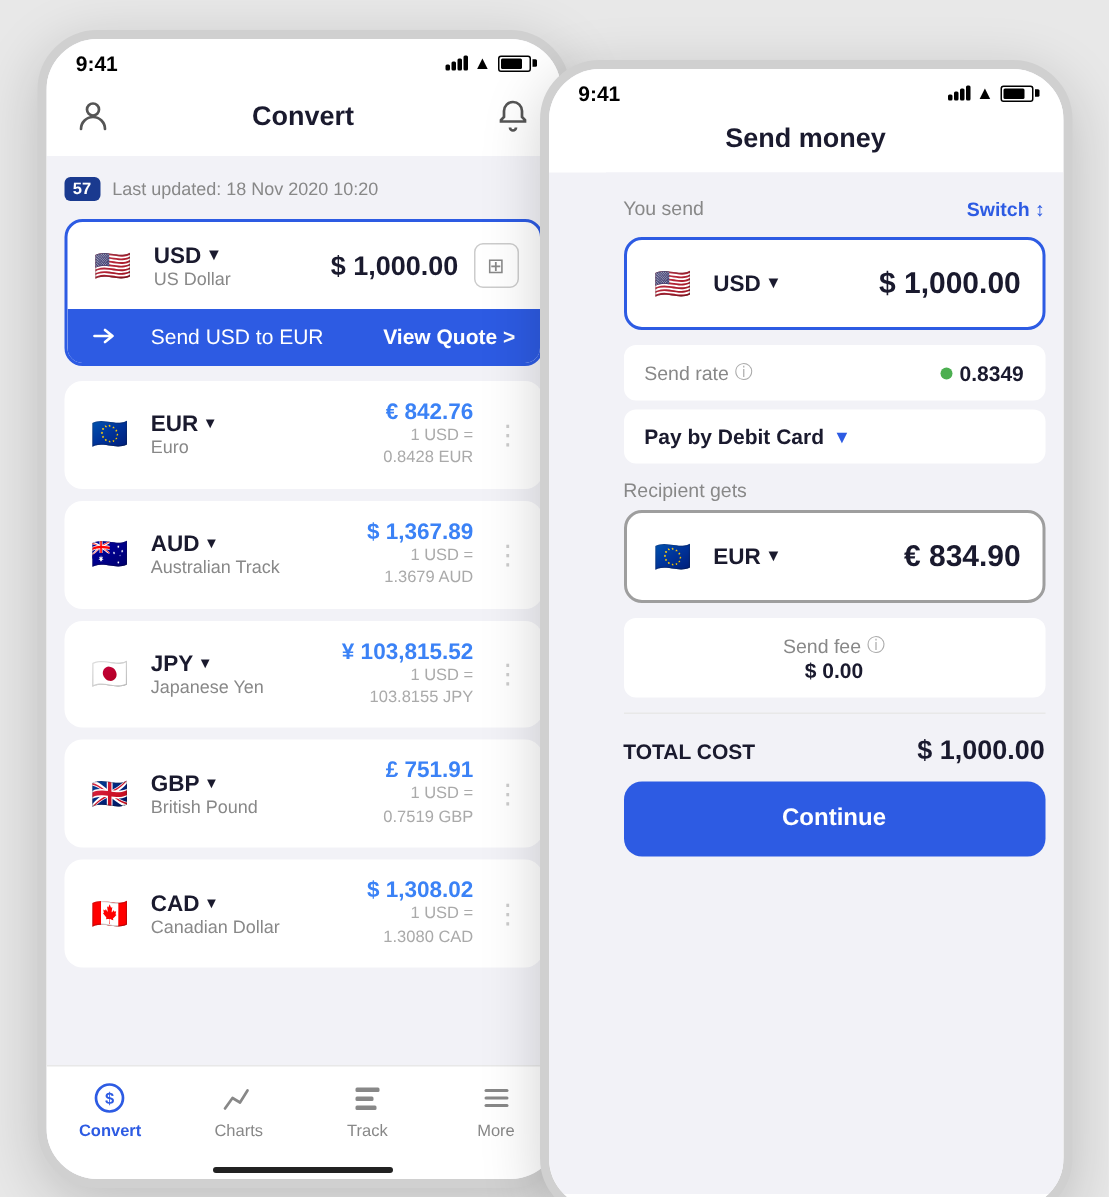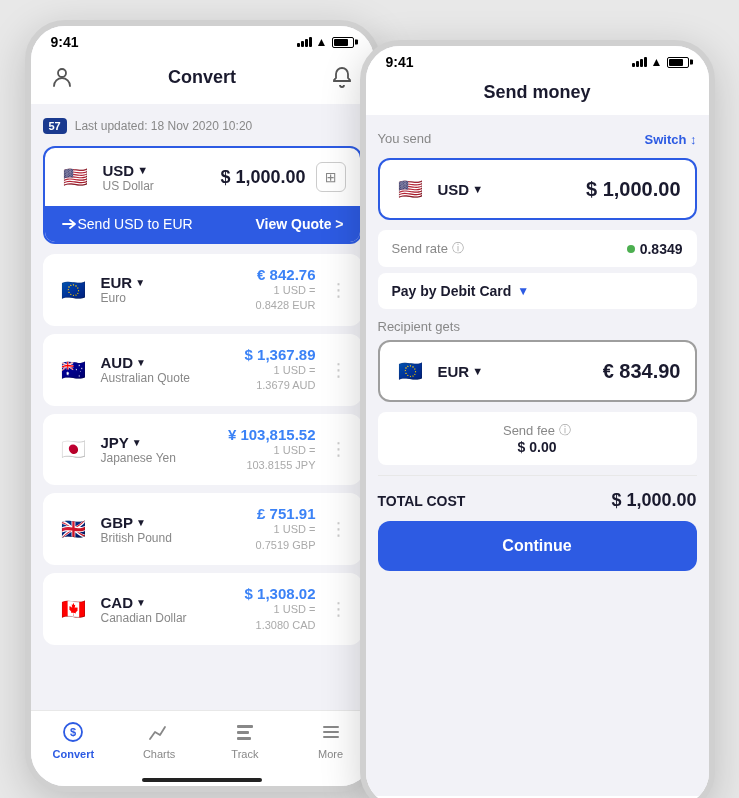--- a/index.html
+++ b/index.html
@@ -184,21 +184,21 @@
     .send-btn {
       background: #2d5be3;
       color: #fff;
       padding: 10px 16px;
       display: flex;
       align-items: center;
       justify-content: space-between;
       cursor: pointer;
     }
     .send-btn-left {
-      display: flex; align-items: center; gap: 1px;
+      display: flex; align-items: center; gap: 24px;
       font-size: 14px; font-weight: 500;
     }
     .send-btn-right {
       font-size: 14px; font-weight: 600;
       display: flex; align-items: center; gap: 4px;
     }
 
     
     .currency-card {
       background: #fff;
@@ -254,21 +254,21 @@
       justify-content: center;
       padding: 6px 0 4px;
     }
     .home-bar {
       width: 120px; height: 4px;
       background: #222;
       border-radius: 2px;
     }
 
     
-    .send-phone .content { background: #f2f2f7; }
+    .send-phone .content { background: #f2f2f7; margin-left: 38px; }
 
     .section-label {
       font-size: 13px;
       color: #888;
       font-weight: 500;
       margin-bottom: 6px;
       margin-top: 4px;
     }
     .switch-btn {
       font-size: 13px;
@@ -468,21 +468,21 @@
               </div>
               <span class="dots-icon">⋮</span>
             </div>
           </div>
 
           <div class="currency-card">
             <div class="currency-left">
               <div class="flag-circle">🇦🇺</div>
               <div class="currency-info">
                 <span class="currency-code">AUD <span style="font-size:10px;">▼</span></span>
-                <span class="currency-name">Australian Quote</span>
+                <span class="currency-name">Australian Track</span>
               </div>
             </div>
             <div style="display:flex;align-items:center;gap:6px;">
               <div class="rate-info">
                 <div class="rate-amount">$ 1,367.89</div>
                 <div class="rate-sub">1 USD =<br>1.3679 AUD</div>
               </div>
               <span class="dots-icon">⋮</span>
             </div>
           </div>

